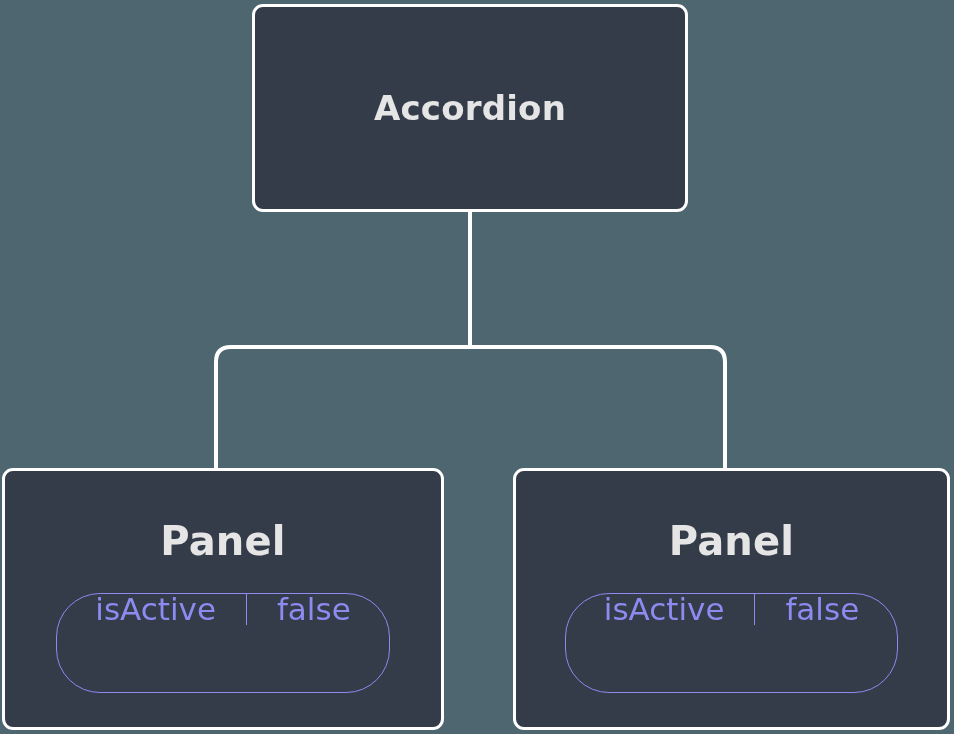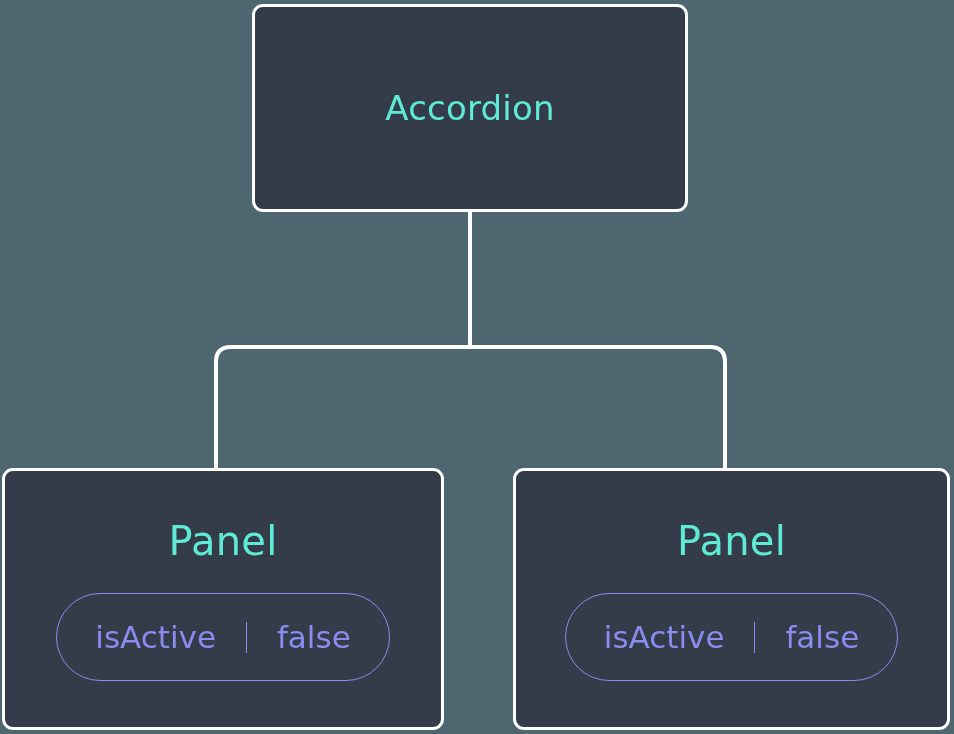--- a/index.html
+++ b/index.html
@@ -40,22 +40,22 @@
     background: #343b49;
     border: 3px solid #ffffff;
     border-radius: 11px;
     display: flex;
     flex-direction: column;
     align-items: center;
     z-index: 2;
   }
 
   .node-title {
-    color: #5eead4;
-    font-weight: 400;
+    color: #e5e5e5;
+    font-weight: 700;
     letter-spacing: 0.2px;
     white-space: nowrap;
   }
 
   
   #node-accordion {
     left: 252px;
     top: 4px;
     width: 436px;
     height: 208px;
@@ -87,22 +87,22 @@
   .node-panel .node-title {
     font-size: 40px;
     line-height: 1;
     margin-top: 50px;
   }
 
   
   .prop-badge {
     box-sizing: border-box;
     display: flex;
-    align-items: center;
-    height: 88px;
+    align-items: flex-start;
+    height: 100px;
     margin-top: 32px;
     border: 1.8px solid #8b8bf0;
     border-radius: 44px;
     color: #8b8bf0;
     overflow: hidden;
   }
 
   .prop-key,
   .prop-value {
     display: flex;

